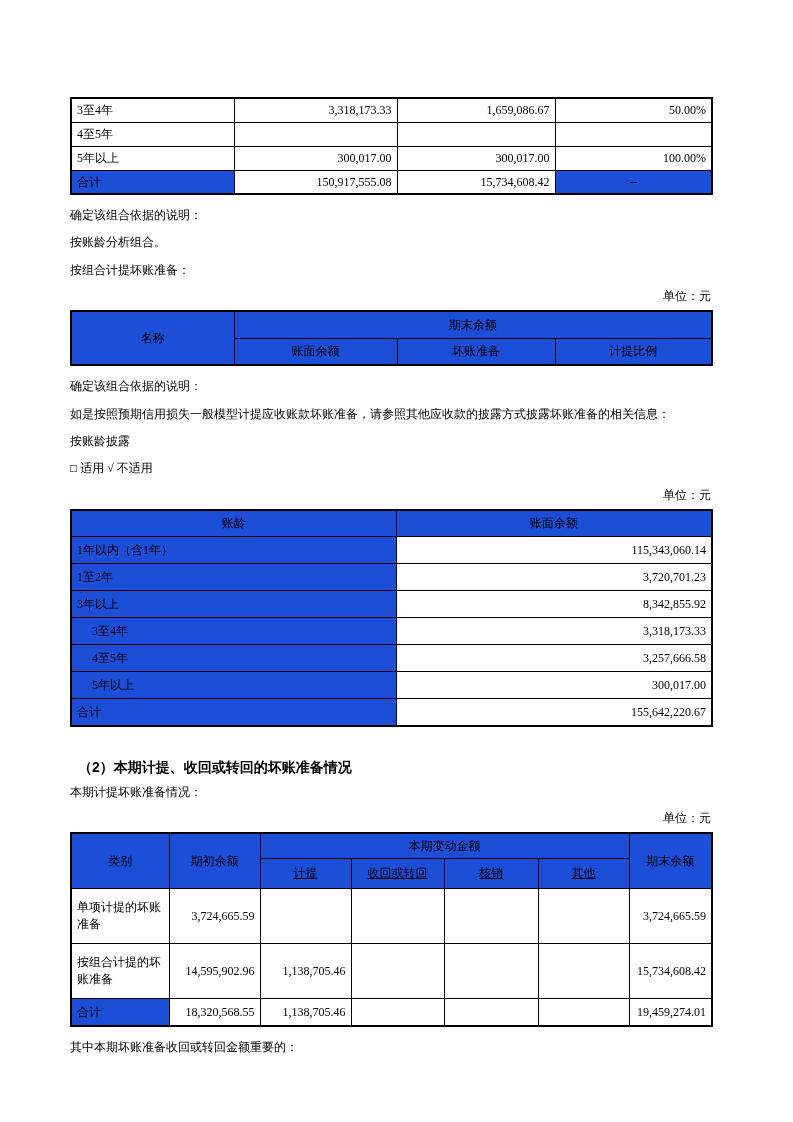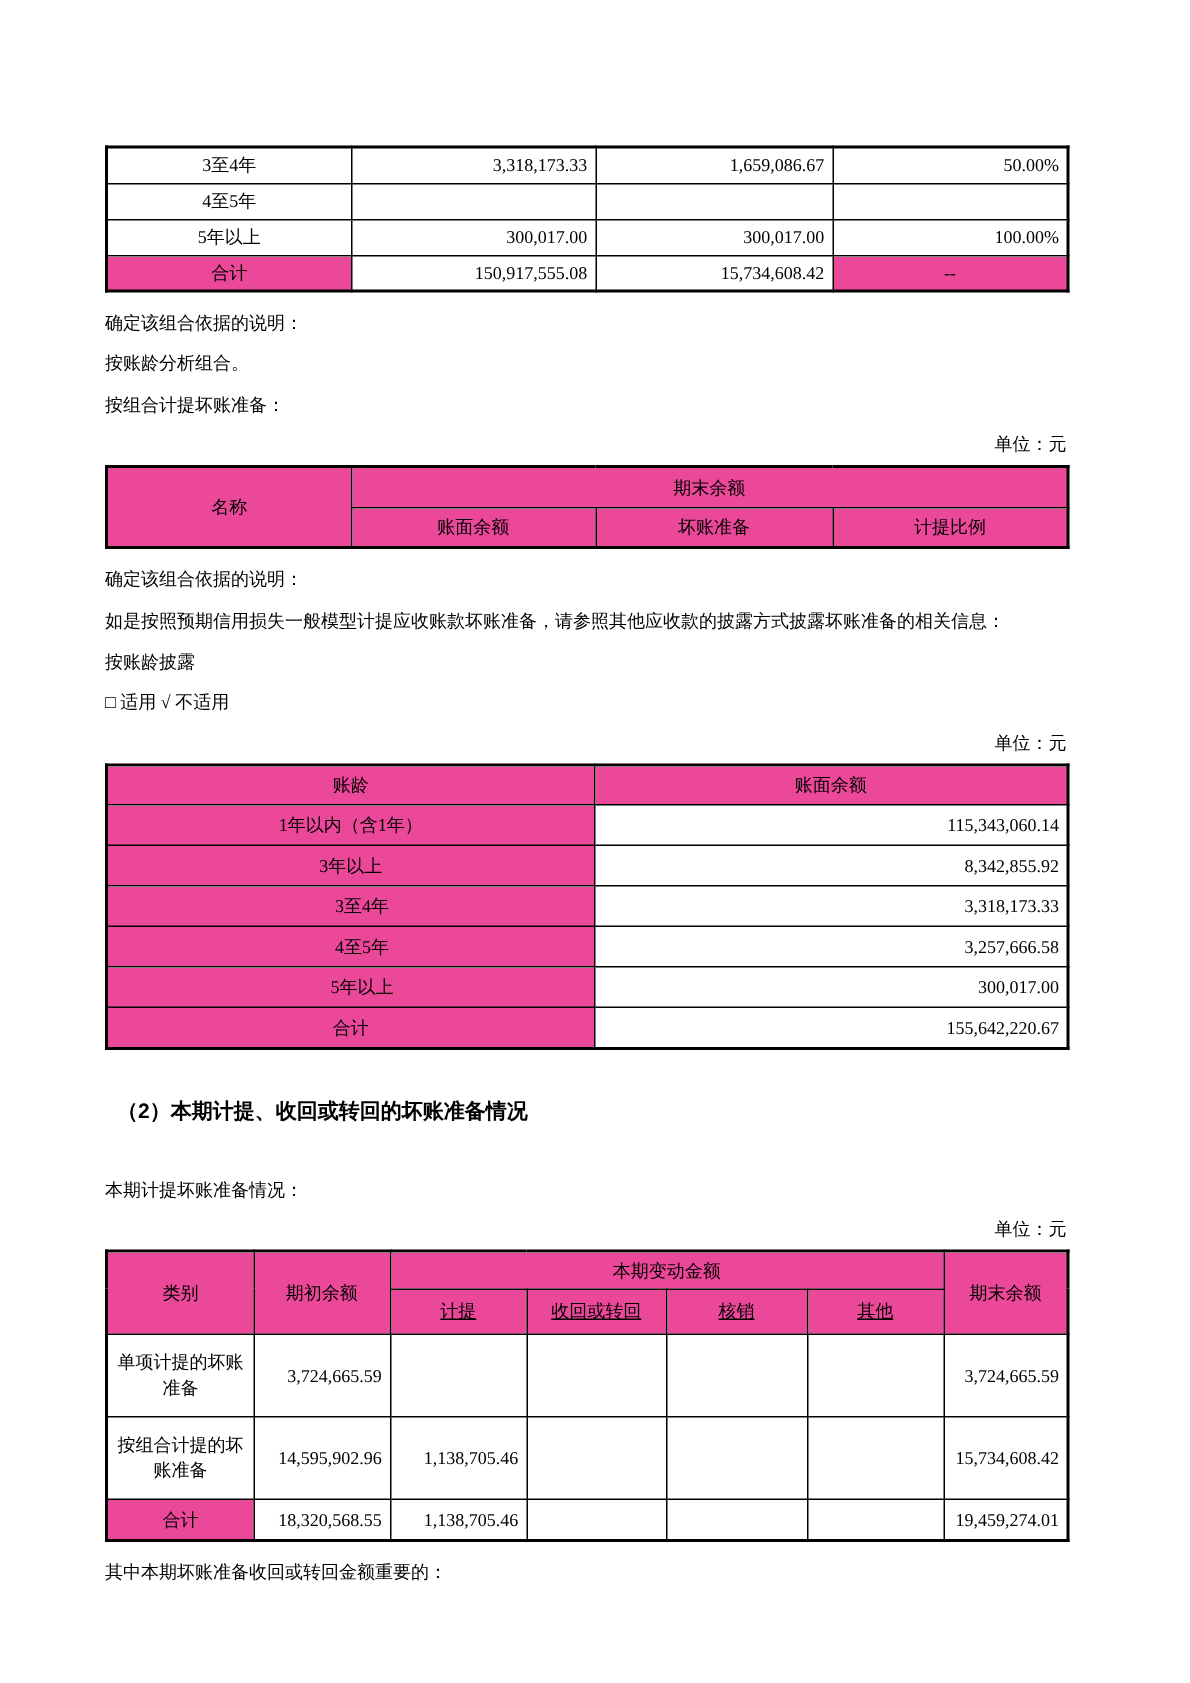--- a/index.html
+++ b/index.html
@@ -18,24 +18,24 @@
     width: 641px;
     border: 2px solid #000;
   }
   td, th {
     border: 1px solid #000;
     font-weight: normal;
     padding: 2px 5px;
     overflow: hidden;
     line-height: 1.35;
   }
-  .grey { background: #ec4899; }
+  .grey { background: #1d4ed8; }
   .num { text-align: right; }
   .ctr { text-align: center; }
-  .lft { text-align: center; }
+  .lft { text-align: left; }
   .t1 td { height: 24px; }
   .t2 td { height: 27px; }
   .t3 td { height: 27px; }
   .t3 .indent { padding-left: 20px; }
   .t4 .hrow1 td { height: 25px; }
   .t4 .hrow2 td { height: 30px; text-decoration: underline; }
   .t4 .body2 td { height: 55px; }
   .t4 .body1 td { height: 28px; }
   .para { line-height: 1.2; margin-top: 13px; }
   .unit { text-align: right; margin-top: 11px; margin-bottom: 5px; }
@@ -128,20 +128,24 @@
     <tbody>
         <tr>
       <td class="ctr grey">账龄</td>
       <td class="ctr grey">账面余额</td>
     </tr>
     <tr>
       <td class="lft grey">1年以内（含1年）</td>
       <td class="num">115,343,060.14</td>
     </tr>
     <tr>
+      <td class="lft grey">1至2年</td>
+      <td class="num">3,720,701.23</td>
+    </tr>
+    <tr>
       <td class="lft grey">3年以上</td>
       <td class="num">8,342,855.92</td>
     </tr>
     <tr>
       <td class="lft grey indent">3至4年</td>
       <td class="num">3,318,173.33</td>
     </tr>
     <tr>
       <td class="lft grey indent">4至5年</td>
       <td class="num">3,257,666.58</td>
@@ -152,21 +156,21 @@
     </tr>
     <tr>
       <td class="lft grey">合计</td>
       <td class="num">155,642,220.67</td>
     </tr>
   </tbody>
     </table>
 
   <div class="heading">（2）本期计提、收回或转回的坏账准备情况</div>
 
-  <div class="para" style="margin-top:36px">本期计提坏账准备情况：</div>
+  <div class="para" style="margin-top:8px">本期计提坏账准备情况：</div>
   <div class="unit">单位：元</div>
 
   <table class="t4">
     <colgroup>
         <col style="width:98px">
         <col style="width:91px">
         <col style="width:91px">
         <col style="width:93px">
         <col style="width:94px">
         <col style="width:91px">

